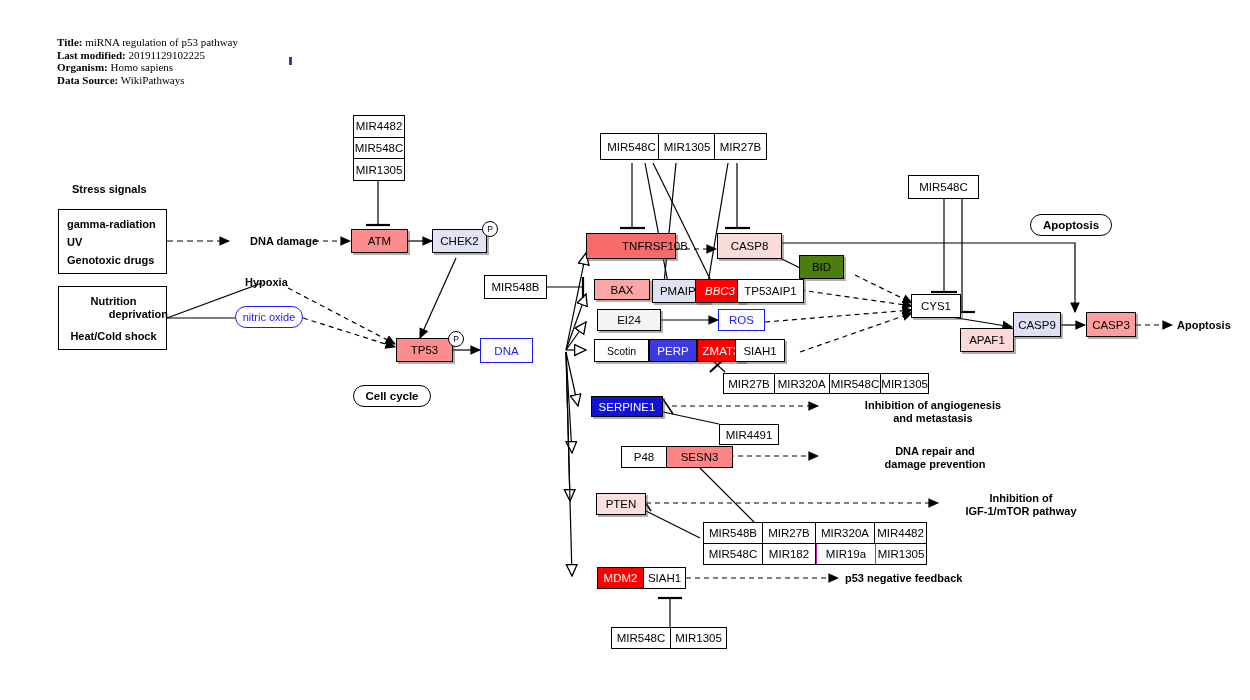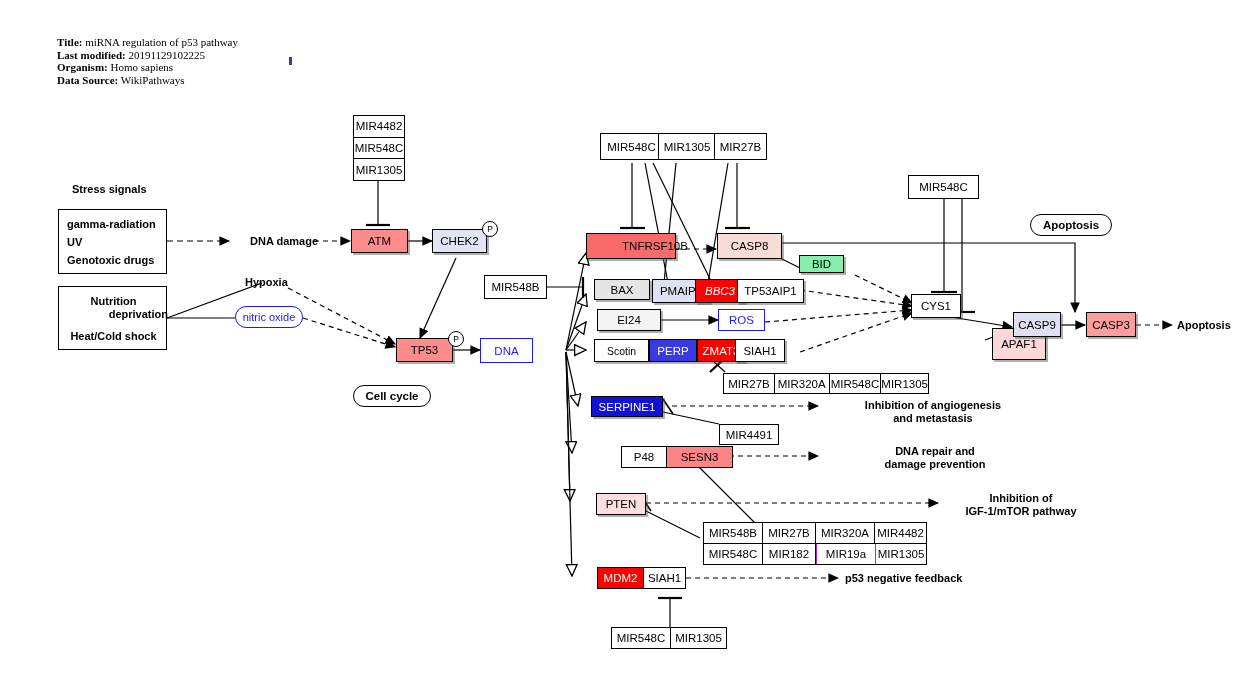--- a/index.html
+++ b/index.html
@@ -232,44 +232,44 @@
   <div class="node" style="left:600px;top:133px;width:63px;height:27px;">MIR548C</div>
   <div class="node" style="left:658px;top:133px;width:58px;height:27px;">MIR1305</div>
   <div class="node" style="left:714px;top:133px;width:53px;height:27px;">MIR27B</div>
 
   <div class="node" style="left:908px;top:175px;width:71px;height:24px;">MIR548C</div>
 
   <div class="node" style="left:484px;top:275px;width:63px;height:24px;">MIR548B</div>
 
   <div class="node shadow" style="left:586px;top:233px;width:90px;height:26px;background:#f96a6a;padding-left:48px;">TNFRSF10B</div>
   <div class="node shadow" style="left:717px;top:233px;width:65px;height:26px;background:#f8dcd8;">CASP8</div>
-  <div class="node shadow" style="left:799px;top:255px;width:45px;height:18px;background:#86efac;">BID</div>
-
-  <div class="node shadow" style="left:594px;top:279px;width:56px;height:21px;background:#e5e5e5;">BAX</div>
+  <div class="node shadow" style="left:799px;top:255px;width:45px;height:24px;background:#4d7c0f;">BID</div>
+
+  <div class="node shadow" style="left:594px;top:279px;width:56px;height:21px;background:#fca5a5;">BAX</div>
   <div class="node shadow" style="left:652px;top:279px;width:58px;height:24px;background:#dfe1f2;">PMAIP1</div>
   <div class="node shadow" style="left:695px;top:279px;width:50px;height:24px;background:#ff0000;color:#fff;font-style:italic;">BBC3</div>
   <div class="node shadow" style="left:737px;top:279px;width:67px;height:24px;background:#fff;">TP53AIP1</div>
 
   <div class="node shadow" style="left:597px;top:309px;width:64px;height:22px;background:#f4f4f7;">EI24</div>
   <div class="node blueborder" style="left:718px;top:309px;width:47px;height:22px;background:#fff;">ROS</div>
 
   <div class="node shadow" style="left:594px;top:339px;width:55px;height:23px;background:#fff;font-size:10.5px;">Scotin</div>
   <div class="node shadow" style="left:649px;top:339px;width:48px;height:23px;background:#3a3ae0;color:#fff;">PERP</div>
   <div class="node shadow" style="left:697px;top:339px;width:48px;height:23px;background:#ff0000;color:#fff;">ZMAT3</div>
   <div class="node shadow" style="left:735px;top:339px;width:50px;height:23px;background:#fff;">SIAH1</div>
 
   <div class="rowbox" style="left:723px;top:373px;width:206px;height:21px;">
     <div class="cell" style="width:53px;">MIR27B</div>
     <div class="cell" style="width:57px;">MIR320A</div>
     <div class="cell" style="width:54px;">MIR548C</div>
     <div class="cell" style="flex:1;">MIR1305</div>
   </div>
 
   <div class="node shadow" style="left:911px;top:294px;width:50px;height:24px;background:#fff;">CYS1</div>
-  <div class="node shadow" style="left:992px;top:328px;width:54px;height:32px;background:#fbd9d9;">APAF1</div>
+  <div class="node shadow" style="left:960px;top:328px;width:54px;height:24px;background:#fbd9d9;">APAF1</div>
   <div class="node shadow" style="left:1013px;top:312px;width:48px;height:25px;background:#dfe1f2;">CASP9</div>
   <div class="node shadow" style="left:1086px;top:312px;width:50px;height:25px;background:#fd9d9d;">CASP3</div>
 
   <div class="oval" style="left:1030px;top:214px;width:82px;height:22px;">Apoptosis</div>
   <div class="lbl" style="left:1177px;top:319px;">Apoptosis</div>
 
   <div class="node shadow" style="left:591px;top:396px;width:72px;height:21px;background:#1111d8;color:#fff;">SERPINE1</div>
   <div class="lbl center" style="left:838px;top:399px;width:190px;">
     <span>Inhibition of angiogenesis</span><br>
     <span>and metastasis</span>

